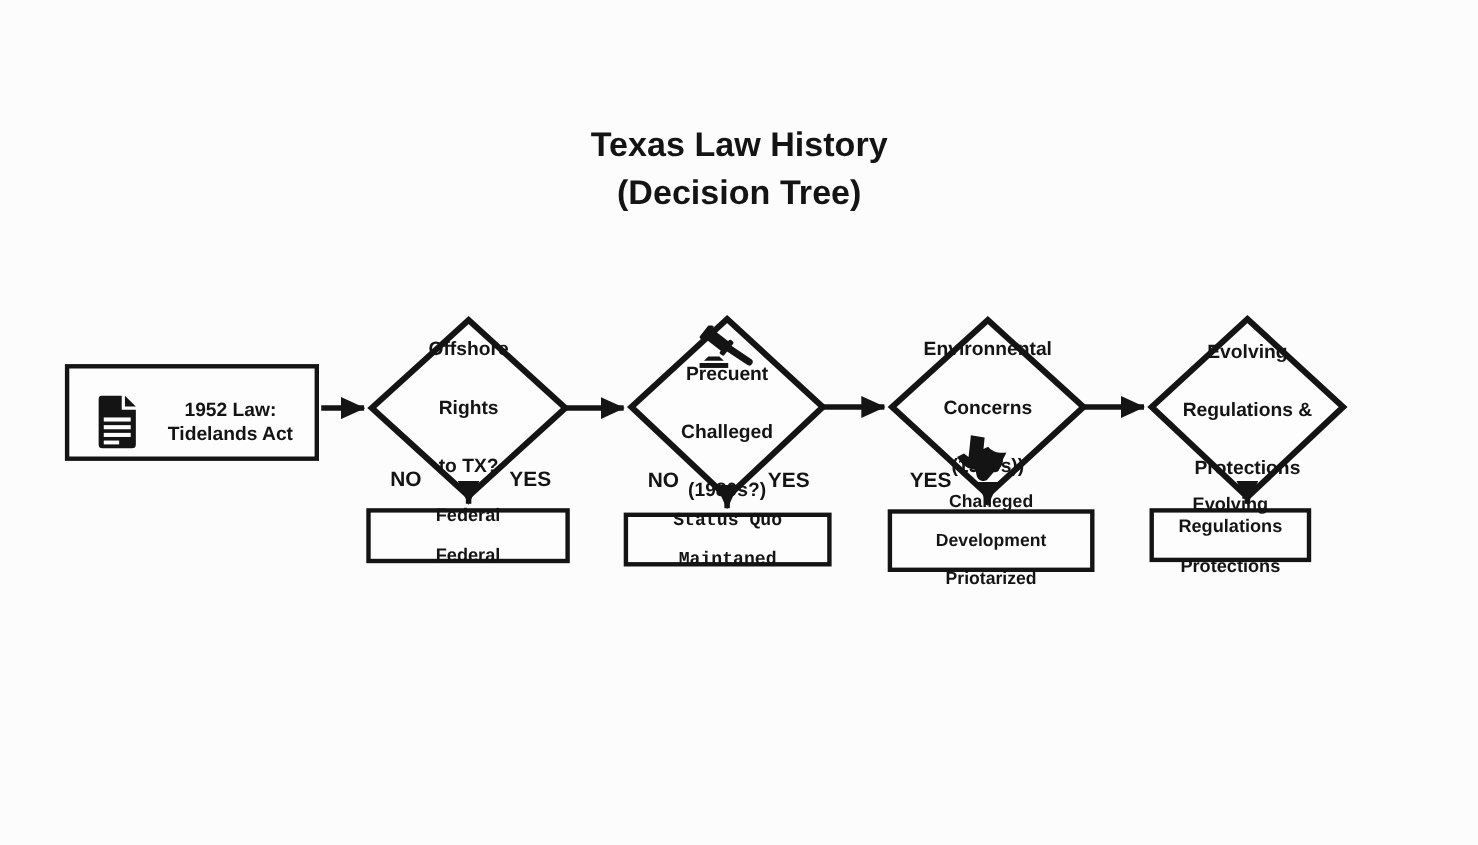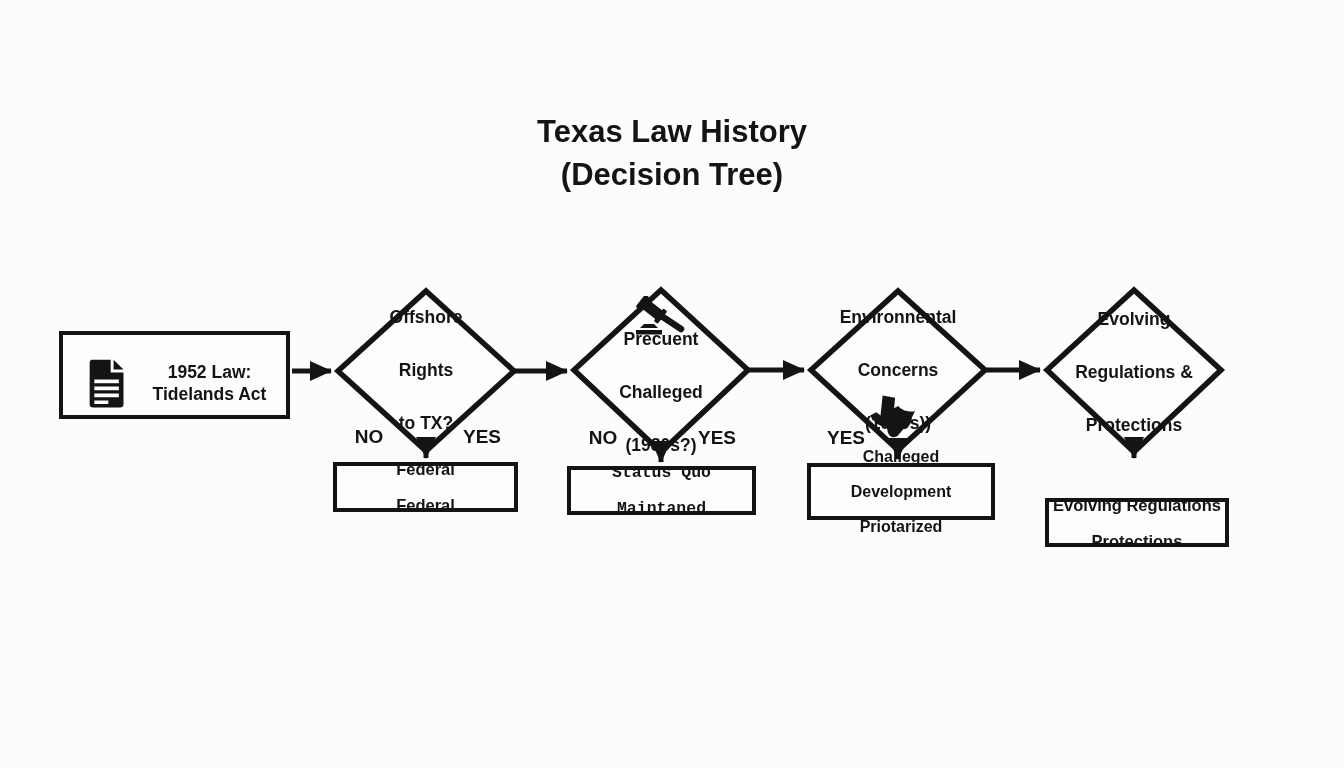--- a/index.html
+++ b/index.html
@@ -61,21 +61,21 @@
     flex-direction: column;
     font-weight: 700;
     font-size: 16.5px;
     line-height: 20px;
     text-align: center;
     gap: 16px;
   }
   #box-federal   { left: 333px;  top: 462px; width: 185px; height: 50px; }
   #box-status    { left: 567px;  top: 466px; width: 189px; height: 49px; font-family: Liberation Mono, monospace; }
   #box-economic  { left: 807px;  top: 463px; width: 188px; height: 57px; line-height: 19px; font-size: 16px; }
-  #box-evolving  { left: 1045px; top: 462px; width: 184px; height: 49px; margin-top: 36px; }
+  #box-evolving  { left: 1045px; top: 462px; width: 147px; height: 49px; }
   .diamond-text {
     position: absolute;
     width: 170px;
     display: flex;
     flex-direction: column;
     align-items: center;
     justify-content: center;
     text-align: center;
     font-weight: 700;
     font-size: 17.5px;

